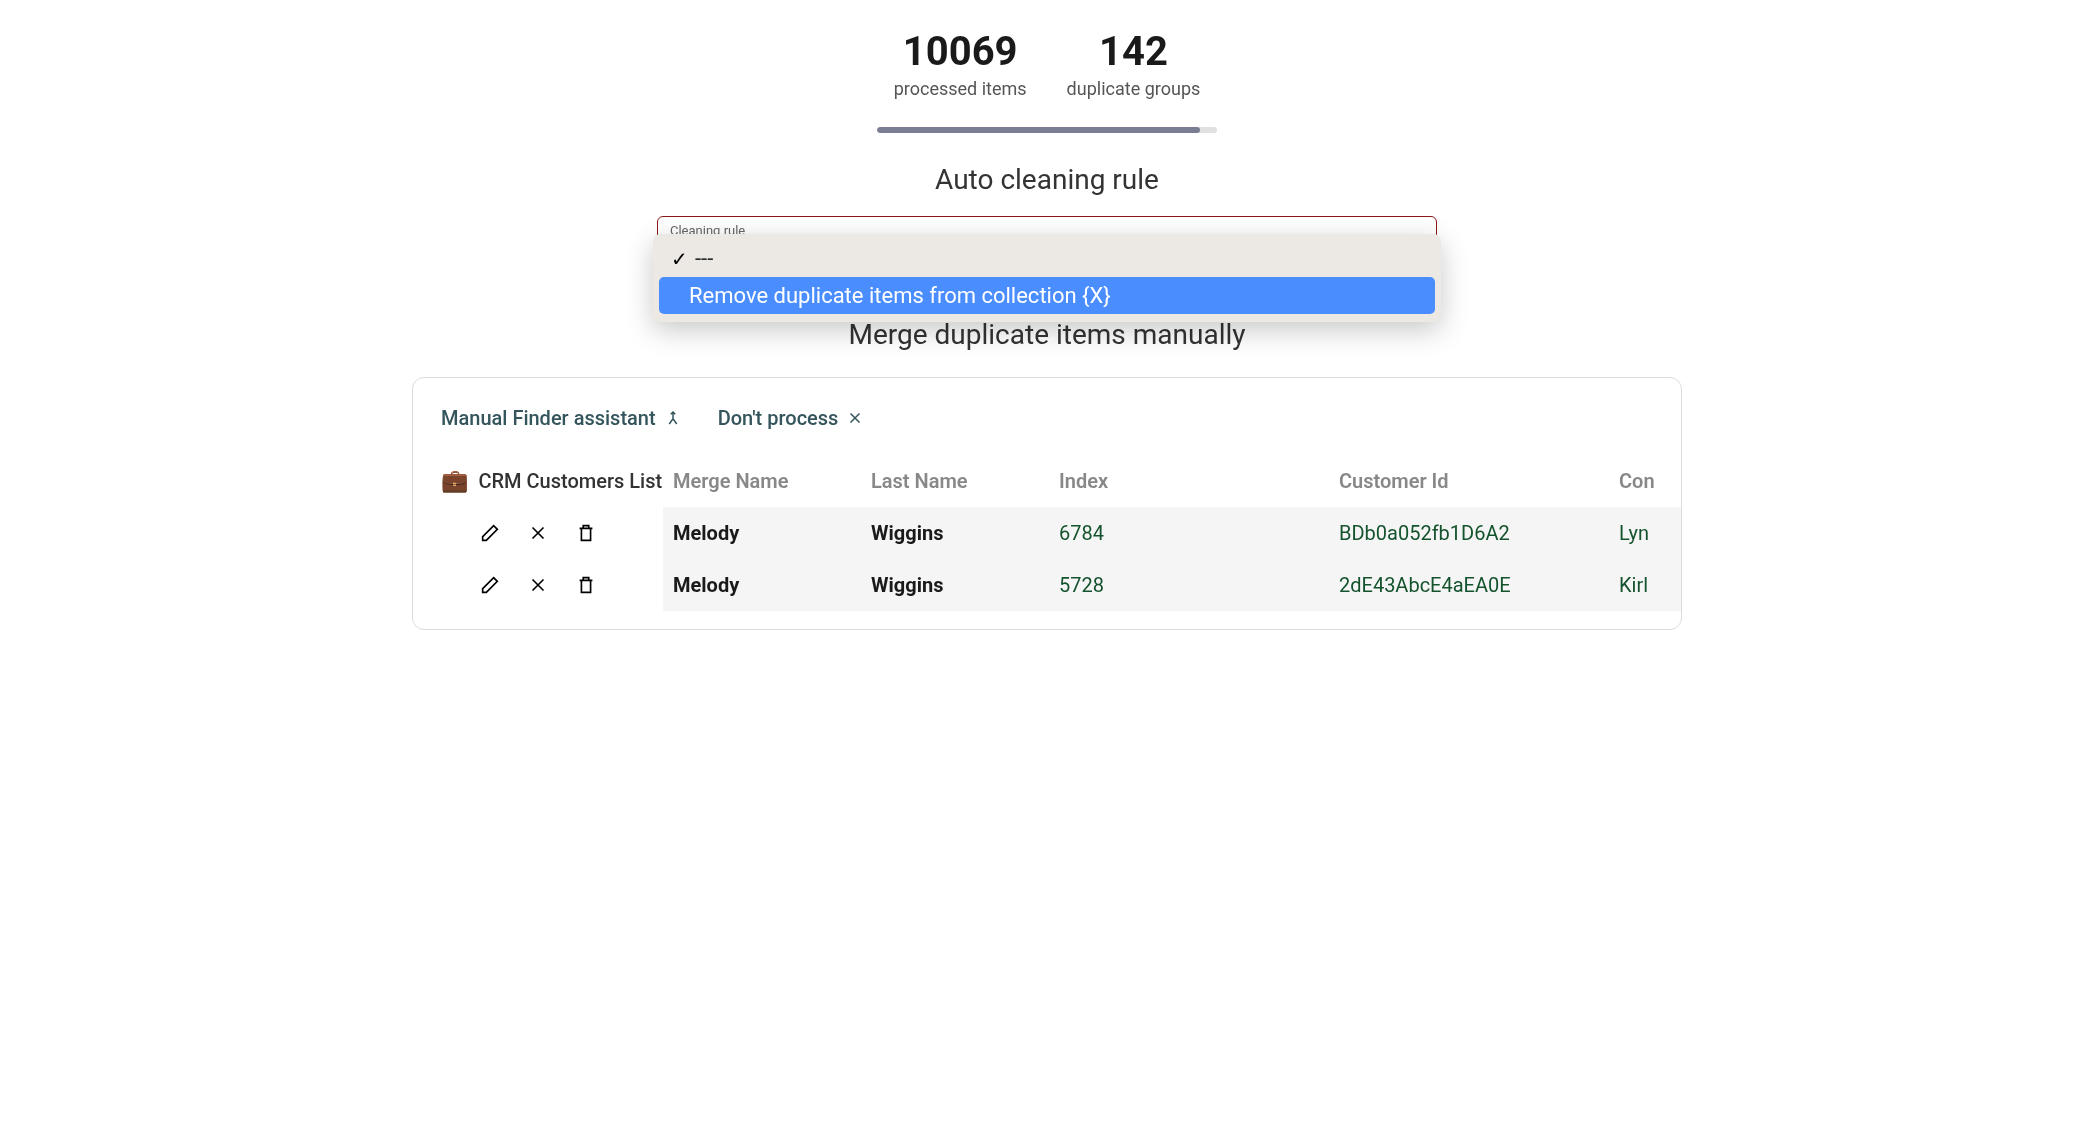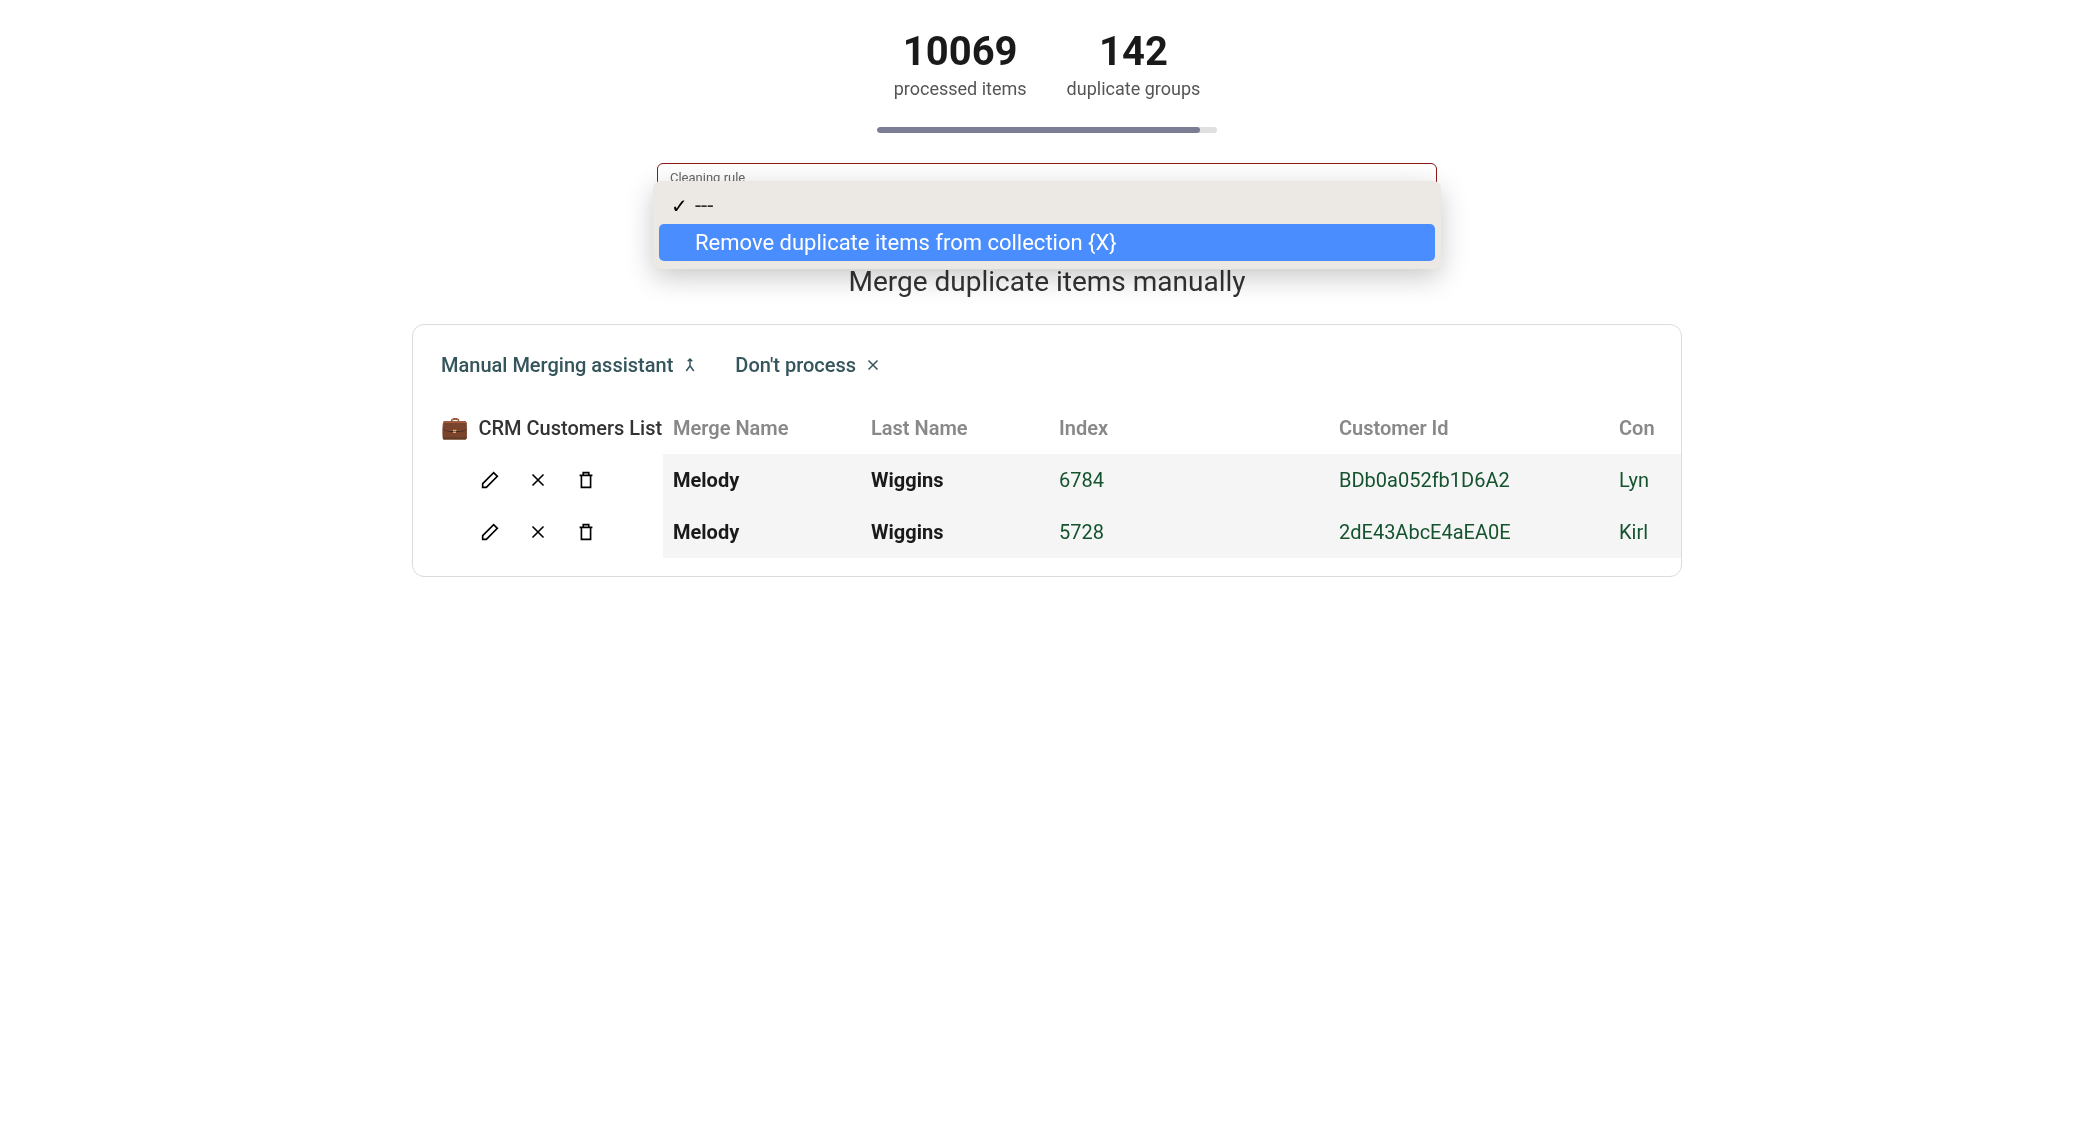--- a/index.html
+++ b/index.html
@@ -110,20 +110,21 @@
     }
     .dropdown-option .check {
       width: 24px;
       display: inline-block;
       font-size: 20px;
       color: #000;
     }
     .dropdown-option.selected {
       background: #4a8dff;
       color: #fff;
+      padding-left: 6px;
     }
     .dropdown-option.selected .check {
       color: #fff;
     }
     .merge-title {
       text-align: center;
       font-size: 28px;
       font-weight: 400;
       color: #333;
       margin-bottom: 26px;
@@ -246,20 +247,21 @@
       <div class="stat-label">duplicate groups</div>
     </div>
   </div>
 
   <div class="progress-container">
     <div class="progress-bar">
       <div class="progress-fill"></div>
     </div>
   </div>
 
+  <h2 class="section-title">Auto cleaning rule</h2>
 
   <div class="dropdown-wrapper">
     <div class="dropdown-field">
       <span class="dropdown-field-label">Cleaning rule</span>
     </div>
     <div class="dropdown-menu">
       <div class="dropdown-option">
         <span class="check">✓</span>
         <span>---</span>
       </div>
@@ -268,21 +270,21 @@
         <span>Remove duplicate items from collection {X}</span>
       </div>
     </div>
   </div>
 
   <h2 class="merge-title">Merge duplicate items manually</h2>
 
   <div class="card">
     <div class="card-actions">
       <div class="card-action">
-        <span>Manual Merging assistant</span>
+        <span>Manual Finder assistant</span>
         <svg viewBox="0 0 24 24">
             <path d="M7 20 L12 13 L17 20 M12 13 L12 4 M9 7 L12 4 L15 7"></path>
           </svg>
       </div>
       <div class="card-action">
         <span>Don't process</span>
         <svg viewBox="0 0 24 24">
             <path d="M6 6 L18 18 M18 6 L6 18"></path>
           </svg>
       </div>

